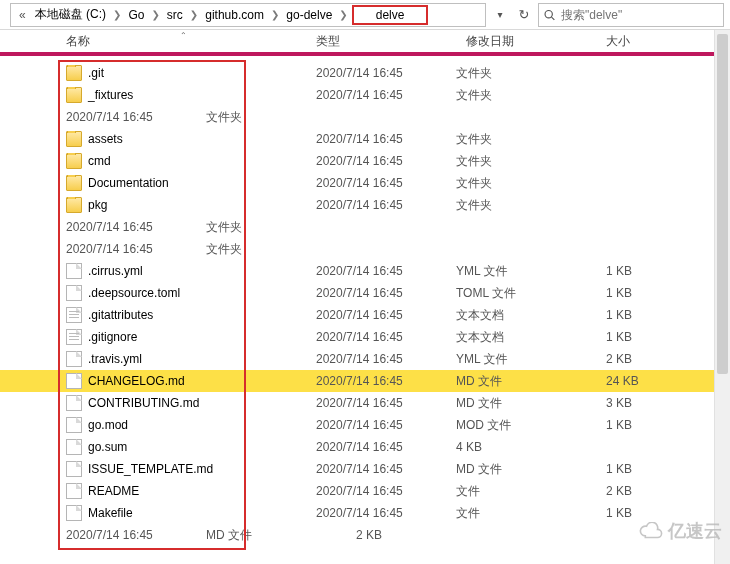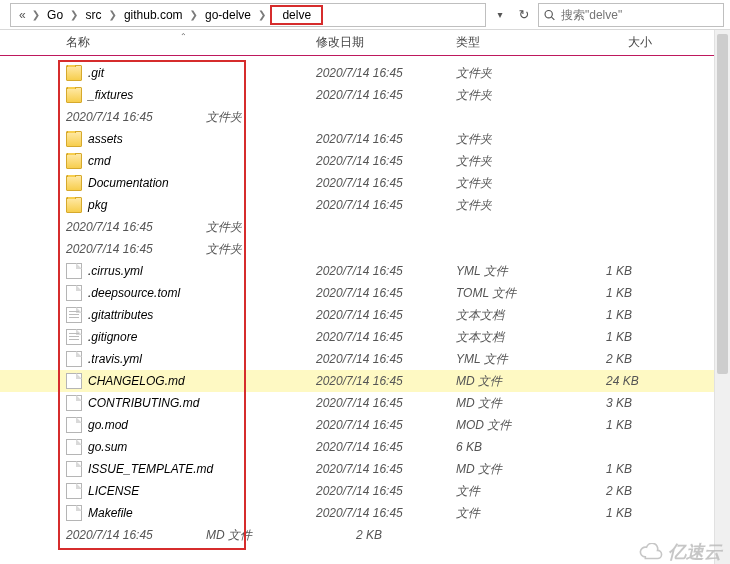--- a/index.html
+++ b/index.html
@@ -44,21 +44,21 @@
     color: #000;
     cursor: pointer;
   }
   .bc-sep {
     color: #7a7a7a;
     font-size: 10px;
     padding: 0 2px;
   }
   .bc-current-boxed {
     border: 2px solid #d62c2c;
-    padding: 1px 10px;
+    padding: 1px 22px;
     margin-left: 2px;
   }
   .addr-drop, .addr-refresh {
     width: 20px;
     text-align: center;
     color: #555;
     cursor: pointer;
     font-size: 10px;
   }
   .addr-refresh { font-size: 13px; }
@@ -89,31 +89,31 @@
     transform: translateY(-50%);
     width: 13px; height: 13px;
     color: #555;
   }
 
   
   .col-headers {
     display: flex;
     align-items: center;
     height: 26px;
-    border-bottom: 1px solid #be185d;
+    border-bottom: 4px solid #be185d;
     color: #444;
     padding-left: 60px;
     position: relative;
     background: #fff;
   }
   .col-headers .col { padding: 0 6px; }
   .col.name   { width: 250px; position: relative; }
   .col.date   { width: 140px; }
   .col.type   { width: 150px; }
-  .col.size   { width: 80px; text-align: center; }
+  .col.size   { width: 80px; text-align: left; }
   .sort-ind {
     position: absolute;
     left: 120px;
     top: -2px;
     font-size: 8px;
     color: #666;
   }
 
   
   .listing-wrap {
@@ -123,30 +123,29 @@
     position: absolute;
     left: 58px;
     top: 4px;
     width: 188px;
     height: 490px;
     border: 2px solid #d62c2c;
     pointer-events: none;
   }
   .file-list {
     padding-top: 6px;
-    font-style: italic;
   }
   .file-row {
     display: flex;
     align-items: center;
     height: 22px;
     padding-left: 60px;
     cursor: pointer;
   }
-  .file-row.selected { background: #fef9c3; }
+  .file-row.selected { background: #fde047; }
   .cell { padding: 0 6px; white-space: nowrap; overflow: hidden; text-overflow: ellipsis; }
   .cell.name { width: 250px; display: flex; align-items: center; gap: 6px; }
   .cell.date { width: 140px; color: #555; }
   .cell.type { width: 150px; color: #555; }
   .cell.size { width: 80px; color: #555; }
   .fname { color: #000; }
 
   
   .ico {
     width: 16px; height: 16px; flex: 0 0 16px;
@@ -194,29 +193,28 @@
     left: 0; top: 30px; bottom: 0;
     width: 20px;
     pointer-events: none;
     overflow: hidden;
   }
 
   
   .watermark {
     position: absolute;
     right: 8px;
-    bottom: 0;
+    bottom: 21px;
     color: #b9b9b9;
     font-size: 18px;
     font-weight: 600;
     display: flex;
     align-items: center;
     gap: 4px;
     opacity: 0.8;
-    font-style: italic;
   }
   .watermark .cloud {
     width: 26px; height: 18px;
   }
 
   
   .vscroll {
     position: absolute;
     right: 0;
     top: 30px;
@@ -233,20 +231,21 @@
     background: #cdcdcd;
     border-radius: 2px;
   }
 </style>
 </head>
 <body>
 
 <div class="addr-bar">
   <div class="breadcrumb">
     <span class="bc-prefix">«</span>
+    <span class="bc-item">本地磁盘 (C:)</span>
     <span class="bc-sep">❯</span>
     <span class="bc-item">Go</span>
     <span class="bc-sep">❯</span>
     <span class="bc-item">src</span>
     <span class="bc-sep">❯</span>
     <span class="bc-item">github.com</span>
     <span class="bc-sep">❯</span>
     <span class="bc-item">go-delve</span>
     <span class="bc-sep">❯</span>
     <span class="bc-item bc-current-boxed">delve</span>
@@ -260,22 +259,22 @@
     </svg>
     <input type="text" placeholder="搜索&quot;delve&quot;" style="">
   </div>
 </div>
 
 <div class="col-headers">
   <div class="col name">
     <span>名称</span>
     <span class="sort-ind">⌃</span>
   </div>
+  <div class="col type">类型</div>
   <div class="col date">修改日期</div>
-  <div class="col type">类型</div>
   <div class="col size">大小</div>
 </div>
 
 <div class="listing-wrap">
   <div class="red-box"></div>
   <div class="file-list" id="file-list">
       <div class="file-row">
         <div class="cell name">
           <span class="ico ico-folder"></span>
           <span class="fname">.git</span>
@@ -415,35 +414,35 @@
         <div class="cell date">2020/7/14 16:45</div>
         <div class="cell type">MOD 文件</div>
         <div class="cell size">1 KB</div>
       </div>
       <div class="file-row">
         <div class="cell name">
           <span class="ico ico-file"></span>
           <span class="fname">go.sum</span>
         </div>
         <div class="cell date">2020/7/14 16:45</div>
-        <div class="cell size">6 KB</div>
+        <div class="cell size">4 KB</div>
       </div>
       <div class="file-row">
         <div class="cell name">
           <span class="ico ico-file"></span>
           <span class="fname">ISSUE_TEMPLATE.md</span>
         </div>
         <div class="cell date">2020/7/14 16:45</div>
         <div class="cell type">MD 文件</div>
         <div class="cell size">1 KB</div>
       </div>
       <div class="file-row">
         <div class="cell name">
           <span class="ico ico-file"></span>
-          <span class="fname">LICENSE</span>
+          <span class="fname">README</span>
         </div>
         <div class="cell date">2020/7/14 16:45</div>
         <div class="cell type">文件</div>
         <div class="cell size">2 KB</div>
       </div>
       <div class="file-row">
         <div class="cell name">
           <span class="ico ico-file"></span>
           <span class="fname">Makefile</span>
         </div>

